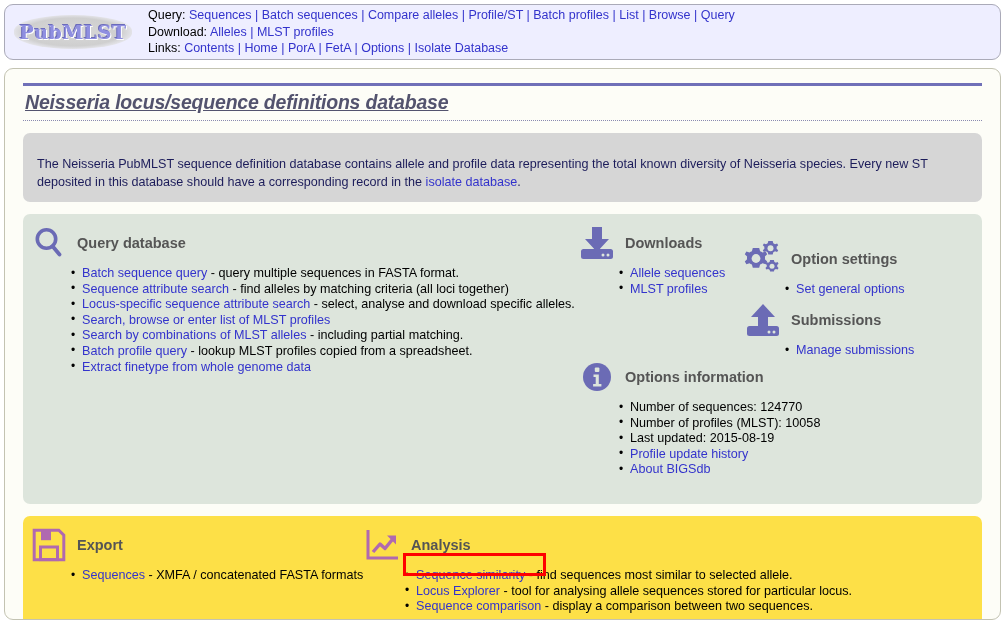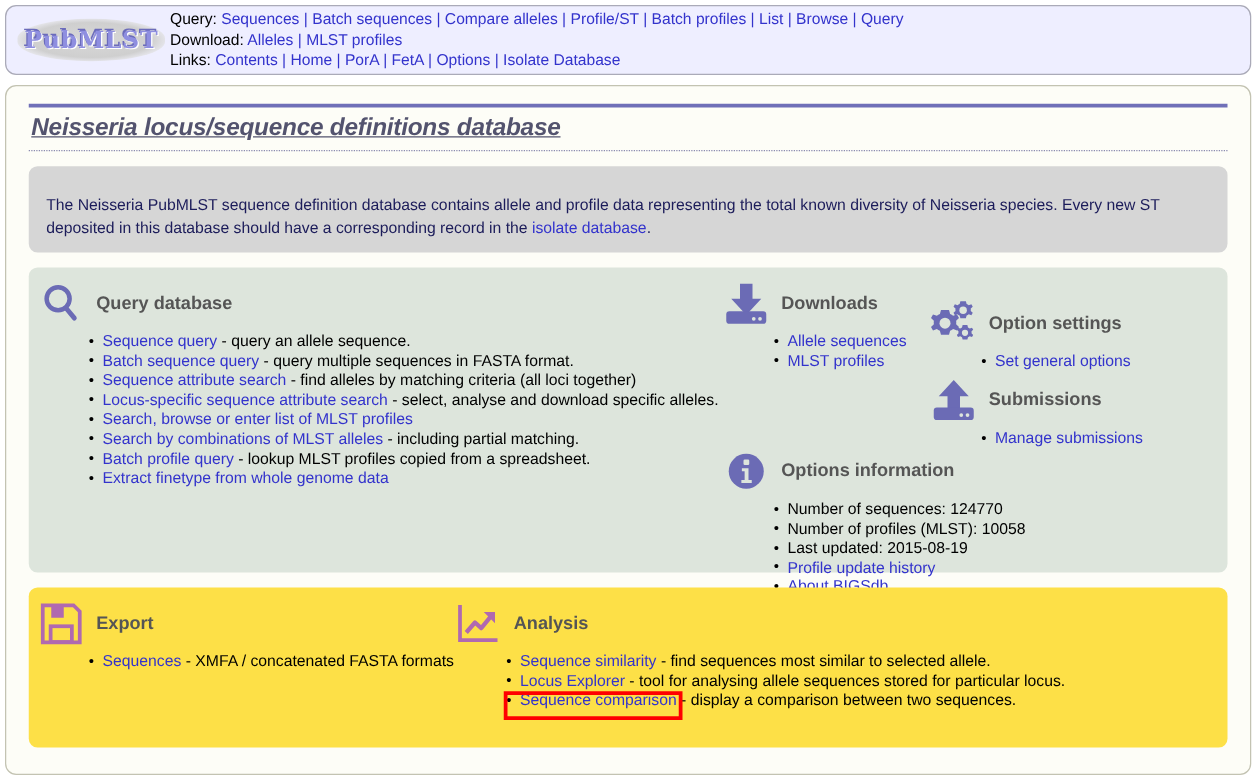--- a/index.html
+++ b/index.html
@@ -18,21 +18,21 @@
     left: 4px; top: 4px;
     width: 997px; height: 56px;
     background: #eeeeff;
     border: 1px solid #aaaab8;
     border-radius: 9px;
     display: flex;
     align-items: center;
   }
   #logo {
     width: 118px; height: 34px;
-    margin-left: 9px; margin-right: 4px;
+    margin-left: 9px; margin-right: 16px;
     flex: 0 0 auto;
     position: relative;
     background: radial-gradient(ellipse at 50% 50%, #d8d8d8 0%, #cfcfcf 58%, #e8e8ee 74%, #eeeeff 85%);
     border-radius: 50% / 46%;
     display: flex; align-items: center; justify-content: center;
   }
   #logo span {
     font-family: "DejaVu Serif", serif;
     font-weight: bold;
     font-size: 19px;
@@ -82,21 +82,21 @@
     line-height: 18px;
   }
 
   .section {
     margin: 12px 18px 0 18px;
     border-radius: 7px;
     position: relative;
   }
   #section-green {
     background: #dde5dc;
-    height: 244px;
+    height: 290px;
   }
   #section-lav {
     background: #fde047;
     height: 128px;
   }
 
   
   .block { position: absolute; }
   .block-head {
     display: flex;
@@ -180,21 +180,20 @@
       <div class="block-head">
         <div class="block-icon">
           <svg width="34" height="34" viewBox="0 0 34 34">
             <circle cx="14.5" cy="13" r="9.2" fill="none" stroke="#6b6bb5" stroke-width="3.6"></circle>
             <line x1="20.6" y1="20.2" x2="27.5" y2="28.5" stroke="#6b6bb5" stroke-width="3.8" stroke-linecap="round"></line>
           </svg>
         </div>
         <div class="block-title">Query database</div>
       </div>
       <ul class="links">
-        <li><a href="#">Sequence query</a><span> - query an allele sequence.</span></li>
         <li><a href="#">Batch sequence query</a><span> - query multiple sequences in FASTA format.</span></li>
         <li><a href="#">Sequence attribute search</a><span> - find alleles by matching criteria (all loci together)</span></li>
         <li><a href="#">Locus-specific sequence attribute search</a><span> - select, analyse and download specific alleles.</span></li>
         <li><a href="#">Search, browse or enter list of MLST profiles</a><span></span></li>
         <li><a href="#">Search by combinations of MLST alleles</a><span> - including partial matching.</span></li>
         <li><a href="#">Batch profile query</a><span> - lookup MLST profiles copied from a spreadsheet.</span></li>
         <li><a href="#">Extract finetype from whole genome data</a><span></span></li>
       </ul>
     </div>
 

